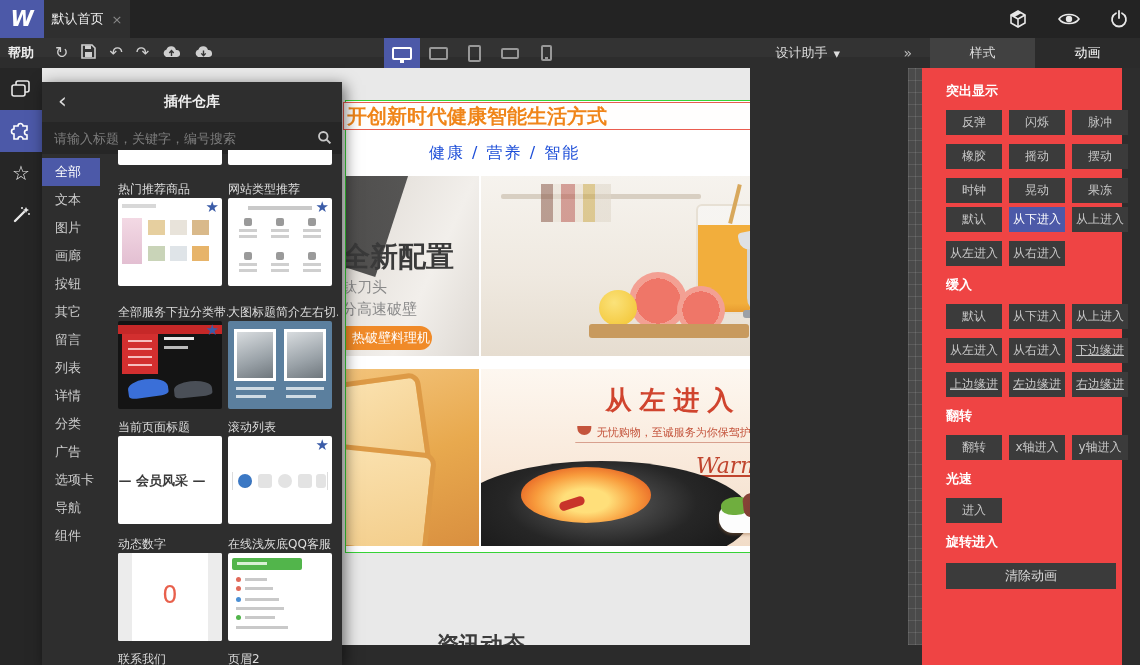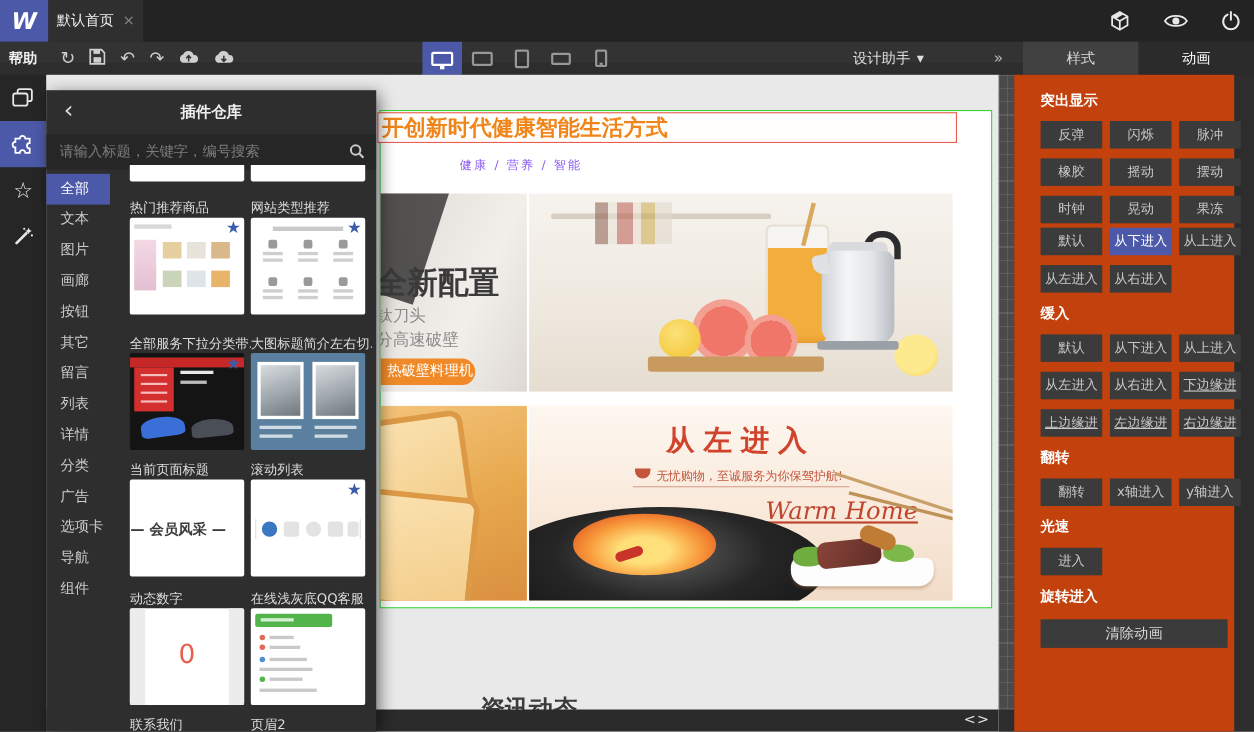--- a/index.html
+++ b/index.html
@@ -43,27 +43,27 @@
   .rtab.style { background:#414141; }
   .rtab.anim { background:#2b2b2b; color:#fff; }
 
   
   .sidebar { position:absolute; left:0; top:68px; width:42px; height:597px; background:#262626; }
   .sbi { width:42px; height:42px; display:flex; align-items:center; justify-content:center; cursor:pointer; }
   .sbi.active { background:#4c59a8; }
   .star-gl { color:#e8e8e8; font-size:20px; }
 
   
-  .canvas { position:absolute; left:42px; top:68px; width:866px; height:597px; background:#e9e9e9; overflow:hidden; }
+  .canvas { position:absolute; left:42px; top:68px; width:708px; height:597px; background:#e9e9e9; overflow:hidden; }
   .whitepage { position:absolute; left:303px; top:32px; width:557px; height:453px; background:#fff;
                border:1px solid #37d337; }
   .titlebox { position:absolute; left:-3px; top:1px; width:527px; height:28px; background:#fffefd;
               border:1px solid #ea5c4f; color:#f08519; font-size:20px; font-weight:bold;
               line-height:26px; padding-left:3px; white-space:nowrap; overflow:hidden; }
-  .subtitle { position:absolute; left:72px; top:42px; color:#8b5cf6; font-size:11px; letter-spacing:2px; }
+  .subtitle { position:absolute; left:83px; top:42px; color:#1d4ed8; font-size:16px; letter-spacing:2px; }
 
   .row1 { position:absolute; left:0; top:75px; width:520px; height:180px; }
   .row2 { position:absolute; left:0; top:268px; width:520px; height:177px; }
 
   .lslice1 { position:absolute; left:0; top:0; width:133px; height:180px; overflow:hidden;
              background:linear-gradient(115deg,#b9b4ae 0%, #e8e4df 30%, #f2efeb 60%, #ddd8d2 100%); }
   .lslice1 .dk { position:absolute; left:-40px; top:-30px; width:90px; height:120px;
                  background:linear-gradient(135deg,#3a3a3a,#2a2a2a); transform:rotate(18deg); opacity:.8;}
   .ls-h { position:absolute; left:-4px; top:62px; color:#3a3a3a; font-size:28px; font-weight:bold; white-space:nowrap;}
   .ls-l1 { position:absolute; left:-4px; top:102px; color:#8a8a8a; font-size:15px; white-space:nowrap;}
@@ -186,21 +186,21 @@
   .ts-sep { position:absolute; top:36px; width:1px; height:18px; background:#dcdcdc; }
   .tn-side { position:absolute; top:0; width:14px; height:88px; background:#ececec; }
   .tn-num { position:absolute; left:0; right:0; top:28px; text-align:center; color:#e8604c; font-size:24px; }
   .tq-head { position:absolute; left:4px; top:5px; width:70px; height:12px; background:#52b54b; border-radius:2px; }
   .tq-head i { display:block; width:30px; height:3px; background:#d8f0d4; margin:4px 0 0 5px; }
   .tq-row { position:absolute; left:8px; height:4px; display:flex; align-items:center; gap:4px; }
   .tq-row .d { width:5px; height:5px; border-radius:50%; }
   .tq-row .l { height:3px; background:#c9c9c9; }
 
   
-  .rpanel { position:absolute; left:922px; top:68px; width:200px; height:597px; background:#c2410c;
+  .rpanel { position:absolute; left:922px; top:68px; width:200px; height:597px; background:#ef4444;
             padding:14px 12px 0 24px; }
   .sec-title { color:#fff; font-size:13px; font-weight:bold; margin:10px 0 10px; }
   .sec-title:first-child { margin-top:0; }
   .btnrow { display:flex; flex-wrap:wrap; gap:9px 7px; width:182px; margin-bottom:4px; }
   .abtn { width:56px; height:25px; background:#3b3b3b; color:#c9c9c9; font-size:12px;
           display:flex; align-items:center; justify-content:center; cursor:pointer; white-space:nowrap; }
   .abtn.sel { background:#4c59a8; color:#fff; }
   .abtn.u { text-decoration:underline; }
   .clearbtn { width:170px; height:26px; margin-top:12px; background:#3b3b3b; color:#d8d8d8;
               font-size:13px; display:flex; align-items:center; justify-content:center; cursor:pointer; }

